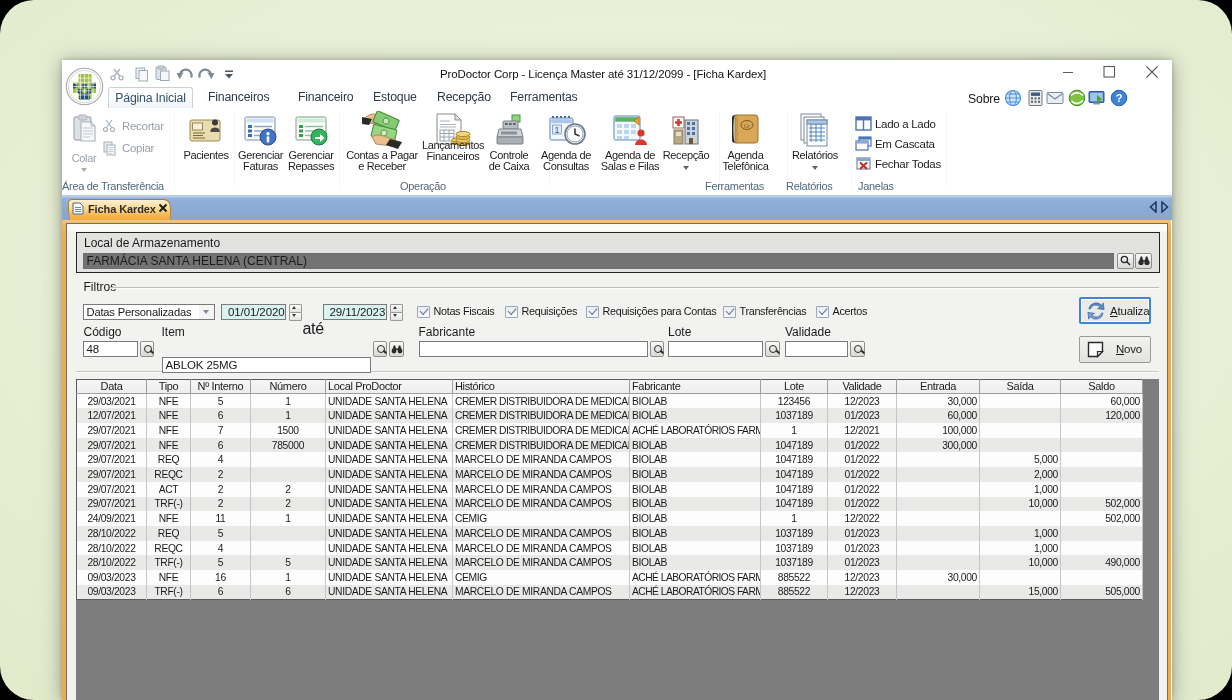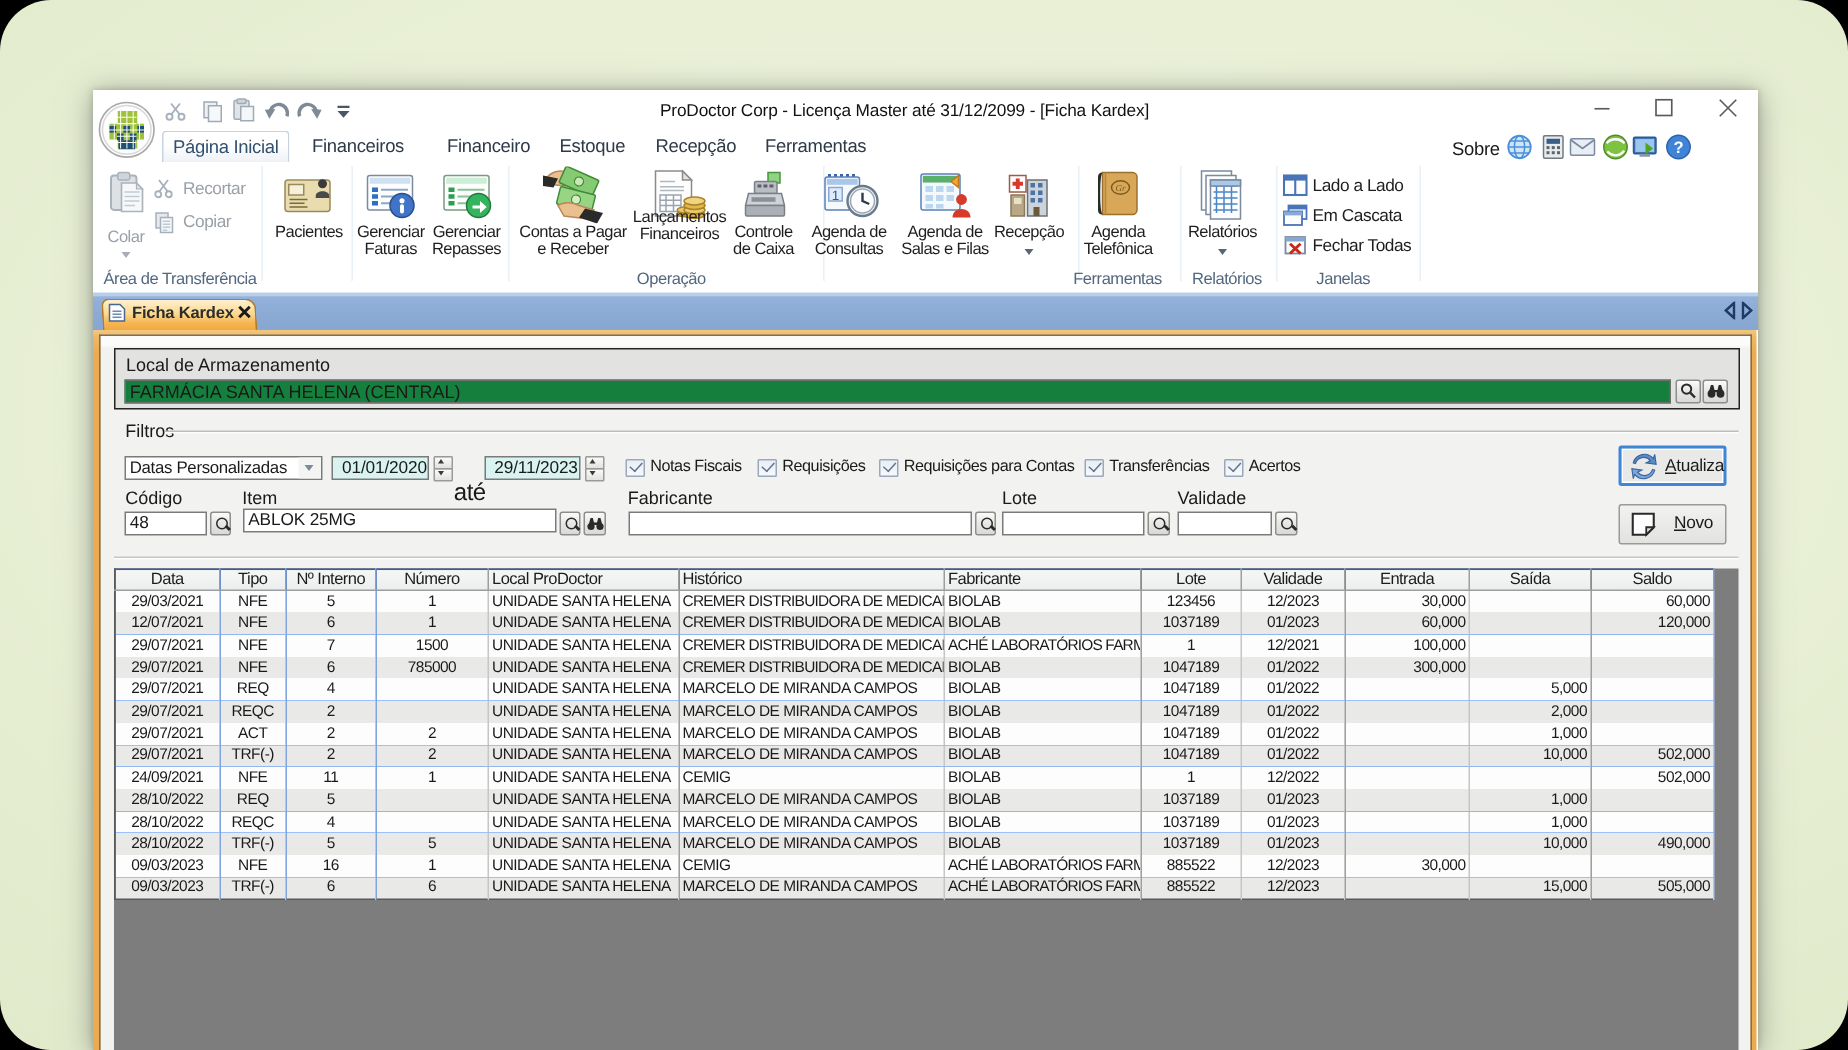--- a/index.html
+++ b/index.html
@@ -11,53 +11,53 @@
  box-shadow:0 2px 18px rgba(80,85,80,.55), 0 0 4px rgba(100,105,100,.35)}
 
 #title{position:absolute;left:62px;top:60px;width:1110px;height:47px;background:#fff;font-size:12px}
 #title .t{position:absolute;left:0;top:7.5px;width:1082px;text-align:center;color:#111;font-size:11.5px;letter-spacing:-0.1px}
 
 #menurow{position:absolute;left:62px;top:88px;width:1110px;height:19px;font-size:12px}
 .mtab{position:absolute;top:88px;height:19px;line-height:19px;color:#2e3a48;font-size:12.3px;letter-spacing:-0.2px}
 #acttab{position:absolute;left:108px;top:87px;width:85px;height:21px;background:linear-gradient(180deg,#fff 40%,#eef2f7);
  border:1px solid #c8d2de;border-bottom:none;border-radius:3px 3px 0 0;text-align:center;line-height:20px;color:#33506e;font-size:12.3px;letter-spacing:-0.2px}
 .rsep{position:absolute;top:111px;height:76px;width:1px;background:#c2d3e7;border-right:1px solid #f2f7fc}
-.rlabel{position:absolute;top:180px;height:13px;font-size:11px;letter-spacing:-0.3px;color:#52677e;text-align:center;line-height:13px;white-space:nowrap}
+.rlabel{position:absolute;top:180px;height:13px;font-size:11px;letter-spacing:-0.3px;color:#52677e;text-align:left;line-height:13px;white-space:nowrap}
 .rbtxt{position:absolute;font-size:11px;letter-spacing:-0.35px;color:#1e1e1e;text-align:center;line-height:11.3px}
 .rsmall{position:absolute;font-size:11.5px;letter-spacing:-0.3px;color:#9aa0a8;height:16px;line-height:16px}
 .darr{width:0;height:0;border-left:3.5px solid transparent;border-right:3.5px solid transparent;border-top:4px solid #5a6675;position:absolute}
 
 #strip{position:absolute;left:62px;top:195px;width:1110px;height:24.5px;
  background:linear-gradient(180deg,#b9cfe9 0%,#b9cfe9 8%,#93b1da 12%,#8babd5 55%,#87a7d2 100%)}
 #ktab{position:absolute;left:68px;top:198.5px;width:103px;height:21px;
  background:linear-gradient(180deg,#fdf0d2 0%,#fbd98f 45%,#f5b756 75%,#f2a93e 100%);
  border:1px solid #b07c24;border-bottom:none;border-radius:5px 7px 0 0;transform:skewX(3deg)}
 #ktxt{position:absolute;left:88px;top:202.5px;width:70px;font-size:11px;font-weight:700;letter-spacing:-0.1px;color:#2d2d2d}
 
 #panel{position:absolute;left:62px;top:219.5px;width:1108.5px;height:480.5px;
  background:linear-gradient(180deg,#f2c77f 0px,#eeb765 5px,#ecab51 16px,#ecab51 100%)}
 #pinner{position:absolute;left:66.3px;top:223.4px;width:1101.4px;height:476.6px;background:linear-gradient(180deg,#fbfbfa 0px,#fbfbfa 6px,#f2f2f1 8px);border:1.2px solid #77705c;border-bottom:none}
 #gbox{position:absolute;left:76px;top:231.5px;width:1084px;height:41px;background:#e2e3e1;border:1.5px solid #23231f}
 #gbox .lbl{position:absolute;left:7px;top:3.5px;font-size:12px}
-#cyanfield{position:absolute;left:5.5px;top:20px;width:1031px;height:16px;background:#15803d;border:1px solid #6e6e6e;font-size:12px;line-height:14px;padding-left:3px}
+#cyanfield{position:absolute;left:5.5px;top:20px;width:1031px;height:16px;background:#737373;border:1px solid #6e6e6e;font-size:12px;line-height:14px;padding-left:3px}
 .sbtn{position:absolute;width:16.5px;height:16px;background:linear-gradient(180deg,#fbfbfb,#e8e8e6 45%,#d9d9d7);border:1px solid #8e8e8a;border-radius:2px}
 .flabel{position:absolute;font-size:12px;color:#1a1a1a;height:13px;line-height:13px}
 .field{position:absolute;height:16px;background:#fff;border:1px solid #7a7a7a;font-size:11.5px;letter-spacing:-0.1px;line-height:14px;padding-left:3px;white-space:nowrap}
 .cyan{background:#d9f3f0}
 .chk{position:absolute;width:12.5px;height:12.5px;background:linear-gradient(180deg,#e9eef5,#f6f9fc);border:1px solid #9aa8ba;border-radius:1px}
 .clabel{position:absolute;font-size:10.8px;letter-spacing:-0.3px;height:14px;line-height:14px}
 #fline{position:absolute;left:110px;top:287px;width:1049px;height:1px;background:#bcbcbc;box-shadow:0 1px 0 #fdfdfd}
 #fline2{position:absolute;left:76px;top:370.5px;width:1083px;height:1px;background:#c6c6c4;box-shadow:0 1px 0 #fdfdfd}
 
 .bigbtn{position:absolute;left:1079px;width:71.5px;height:27.5px;font-size:12px}
 #atualiza{top:296.5px;background:#e9eae8;border:2px solid #3e86d8;box-shadow:inset 0 0 0 1px #fff;border-radius:2px}
 #novo{top:335.5px;background:linear-gradient(180deg,#f2f2f0,#e2e2e0);border:1px solid #9a9a96;border-radius:2px}
 
 #gridwrap{position:absolute;left:76px;top:379px;width:1082.5px;height:321px;background:#7d7d7d}
-.grid{position:absolute;left:0;top:0;width:1067px;border-collapse:collapse;table-layout:fixed;font-size:10.3px;letter-spacing:-0.35px;background:#3b82f6}
+.grid{position:absolute;left:0;top:0;width:1067px;border-collapse:collapse;table-layout:fixed;font-size:10.3px;letter-spacing:-0.35px;background:#4c1d95}
 .grid td{border-right:1px solid #c6c6c6;overflow:hidden;white-space:nowrap;height:14.73px;padding:0 2px;line-height:13px}
 .grid tr.gh td{background:linear-gradient(180deg,#f6f6f6,#eceded);border-right:1px solid #9c9ea0;border-bottom:1px solid #9c9ea0;height:12.5px;font-size:11px;color:#1c1c1c}
 .grid{border:1px solid #5a5a5a;border-top:1.5px solid #5a5a5a}
 .grid tr.even td{background:#fdfdfd}
 .grid tr.odd td{background:#e9eae8}
 .grid td.c{text-align:center}
 .grid td.r{text-align:right}
 .grid td.l{text-align:left}
 </style></head><body>
 <div id="desk">
@@ -489,21 +489,21 @@
     <div class="clabel" style="left:832.5px;top:304px">Acertos</div>
 
 <div class="flabel" style="left:83.5px;top:326px">Código</div>
 <div class="flabel" style="left:161.5px;top:326px">Item</div>
 <div class="flabel" style="left:418.5px;top:326px">Fabricante</div>
 <div class="flabel" style="left:668px;top:326px">Lote</div>
 <div class="flabel" style="left:785px;top:326px">Validade</div>
 
 <div class="field" style="left:82.5px;top:340.5px;width:55px">48</div>
 <div class="sbtn qb" style="left:139.5px;top:340.5px"></div>
-<div class="field" style="left:161.5px;top:339px;width:209px">ABLOK 25MG</div>
+<div class="field" style="left:161.5px;top:357px;width:209px">ABLOK 25MG</div>
 <div class="sbtn qb" style="left:372.5px;top:340.5px"></div>
 <div class="sbtn" style="left:389px;top:340.5px;width:14.5px;height:16px"></div>
     <svg class="ab" style="left:390.5px;top:344px" width="12" height="10" viewBox="0 0 12 10">
       <g fill="#2a2a2a">
         <circle cx="3" cy="7" r="2.4"></circle>
         <circle cx="9" cy="7" r="2.4"></circle>
         <path d="M1.4 6 L2.7 1.4 h1.5 L5 4.4 h2 L7.8 1.4 h1.5 L10.6 6 Z"></path>
       </g>
     </svg>
 <div class="field" style="left:418.5px;top:340.5px;width:229px"></div>

